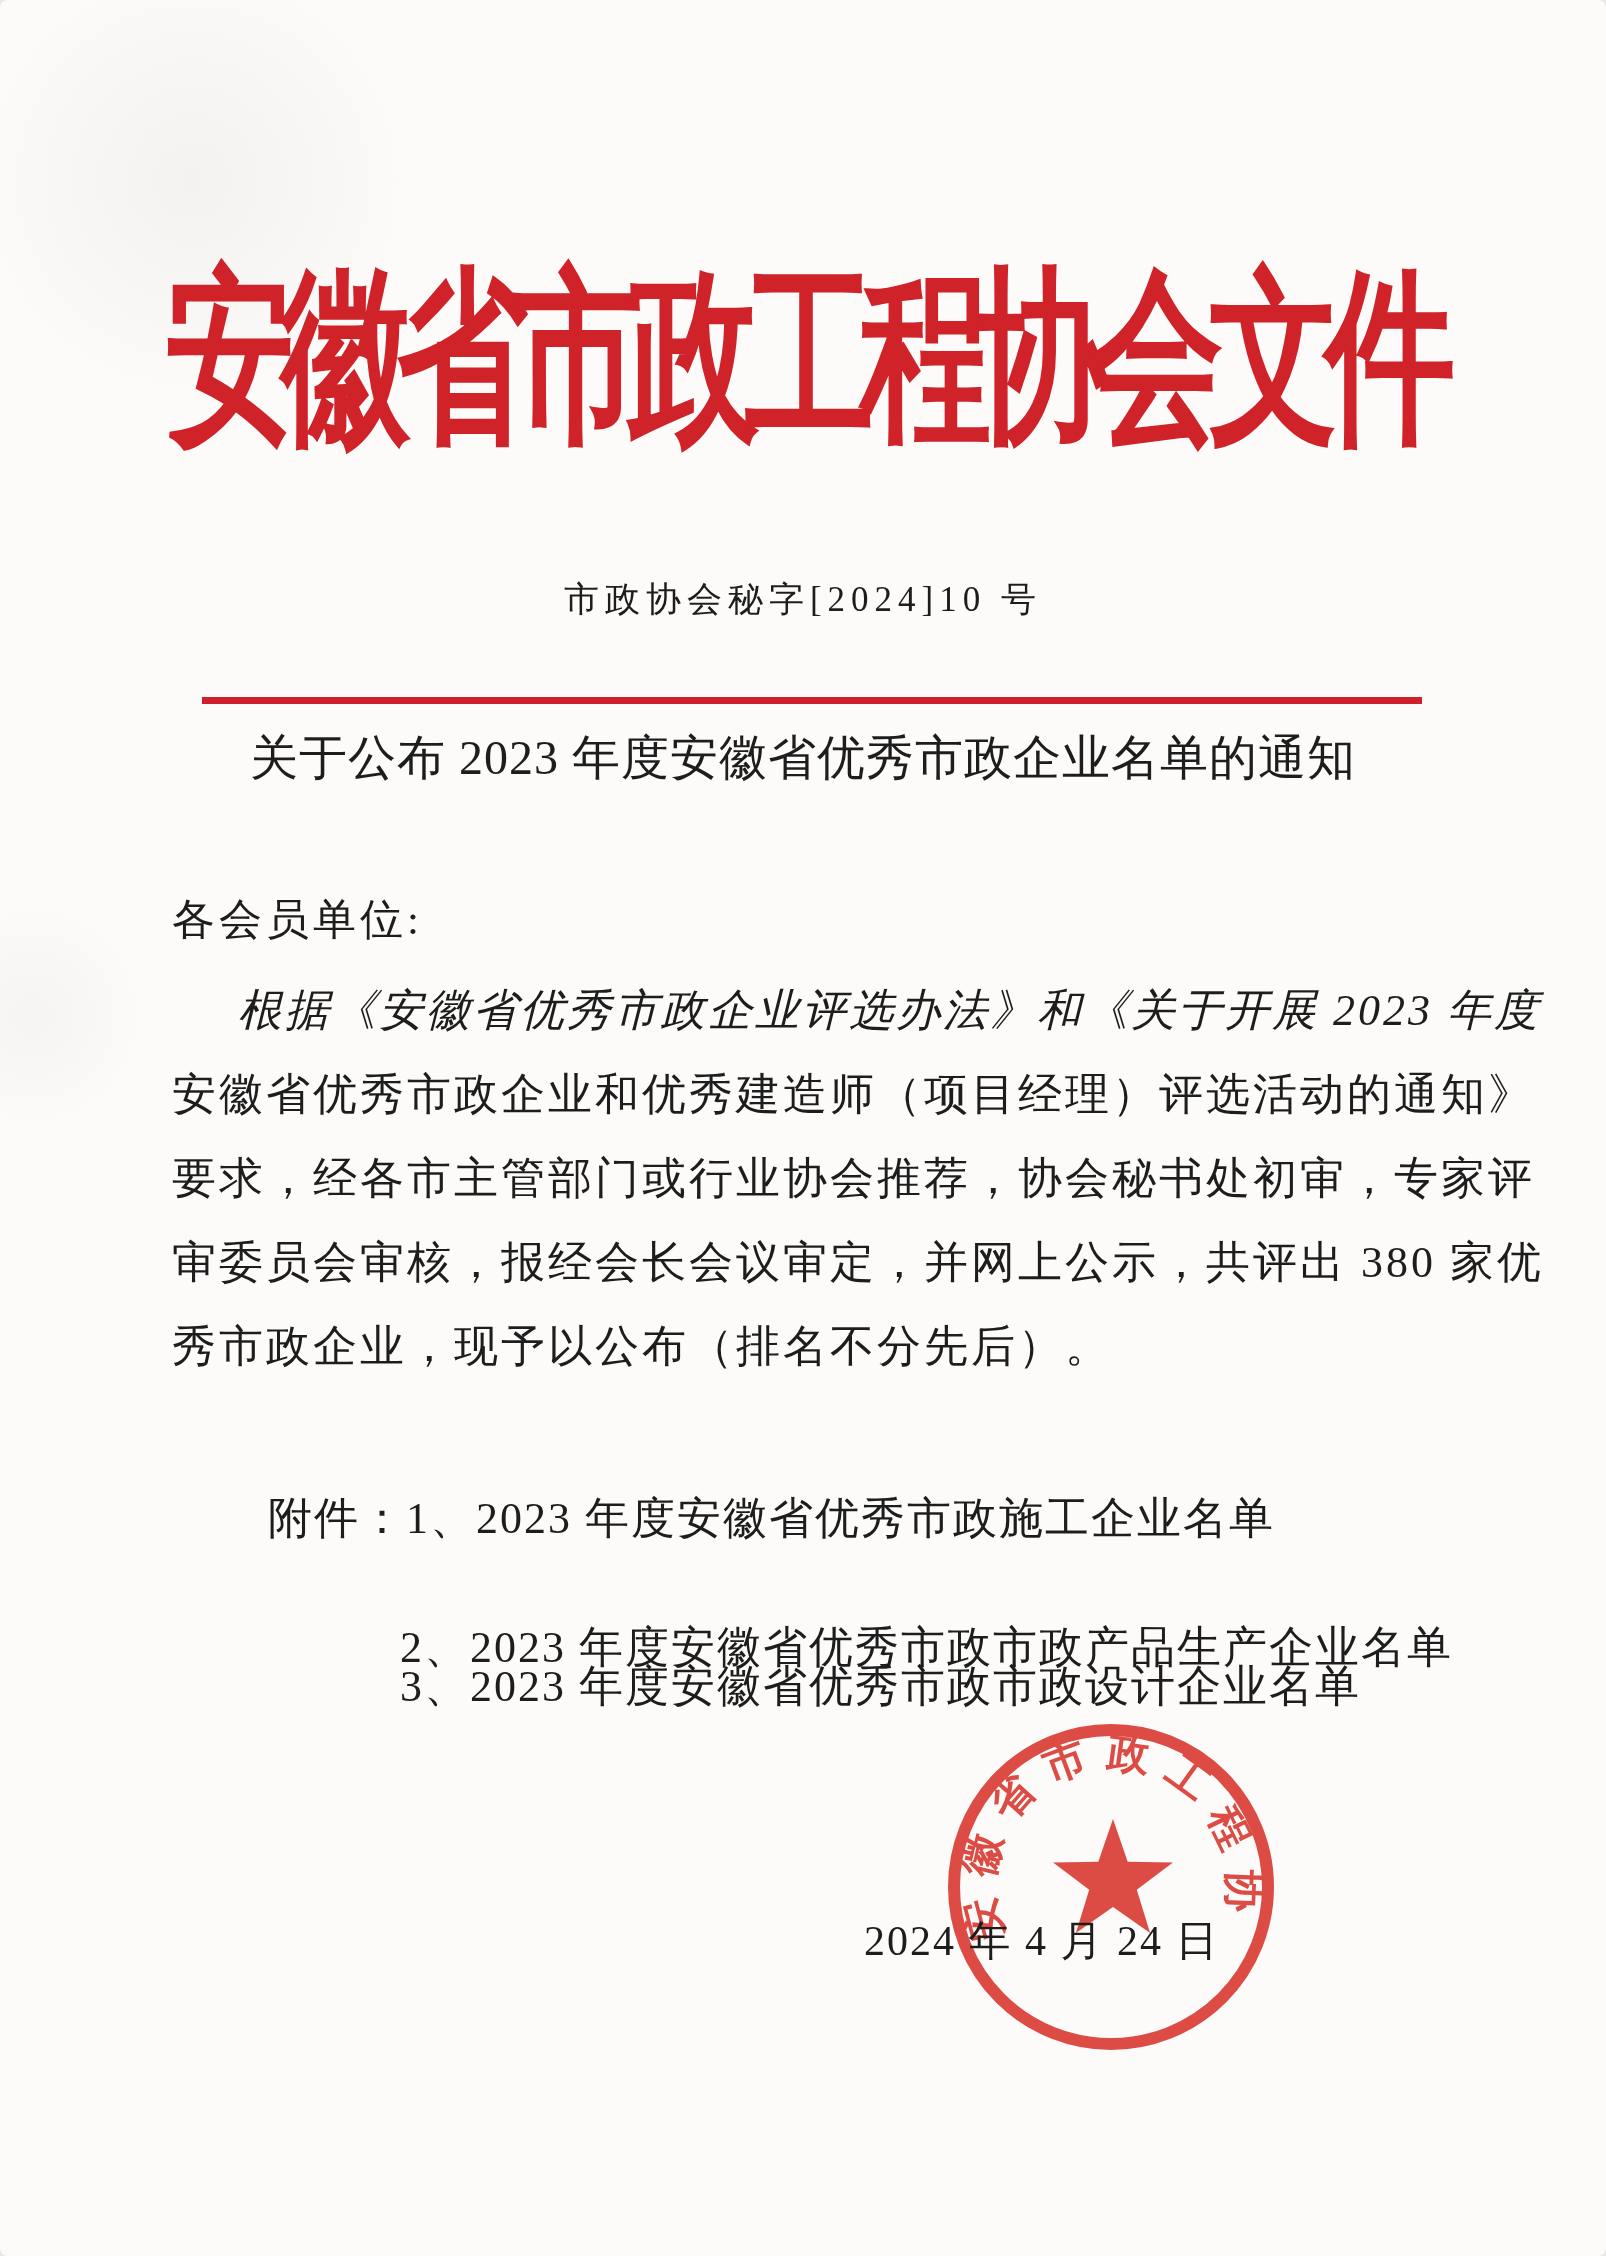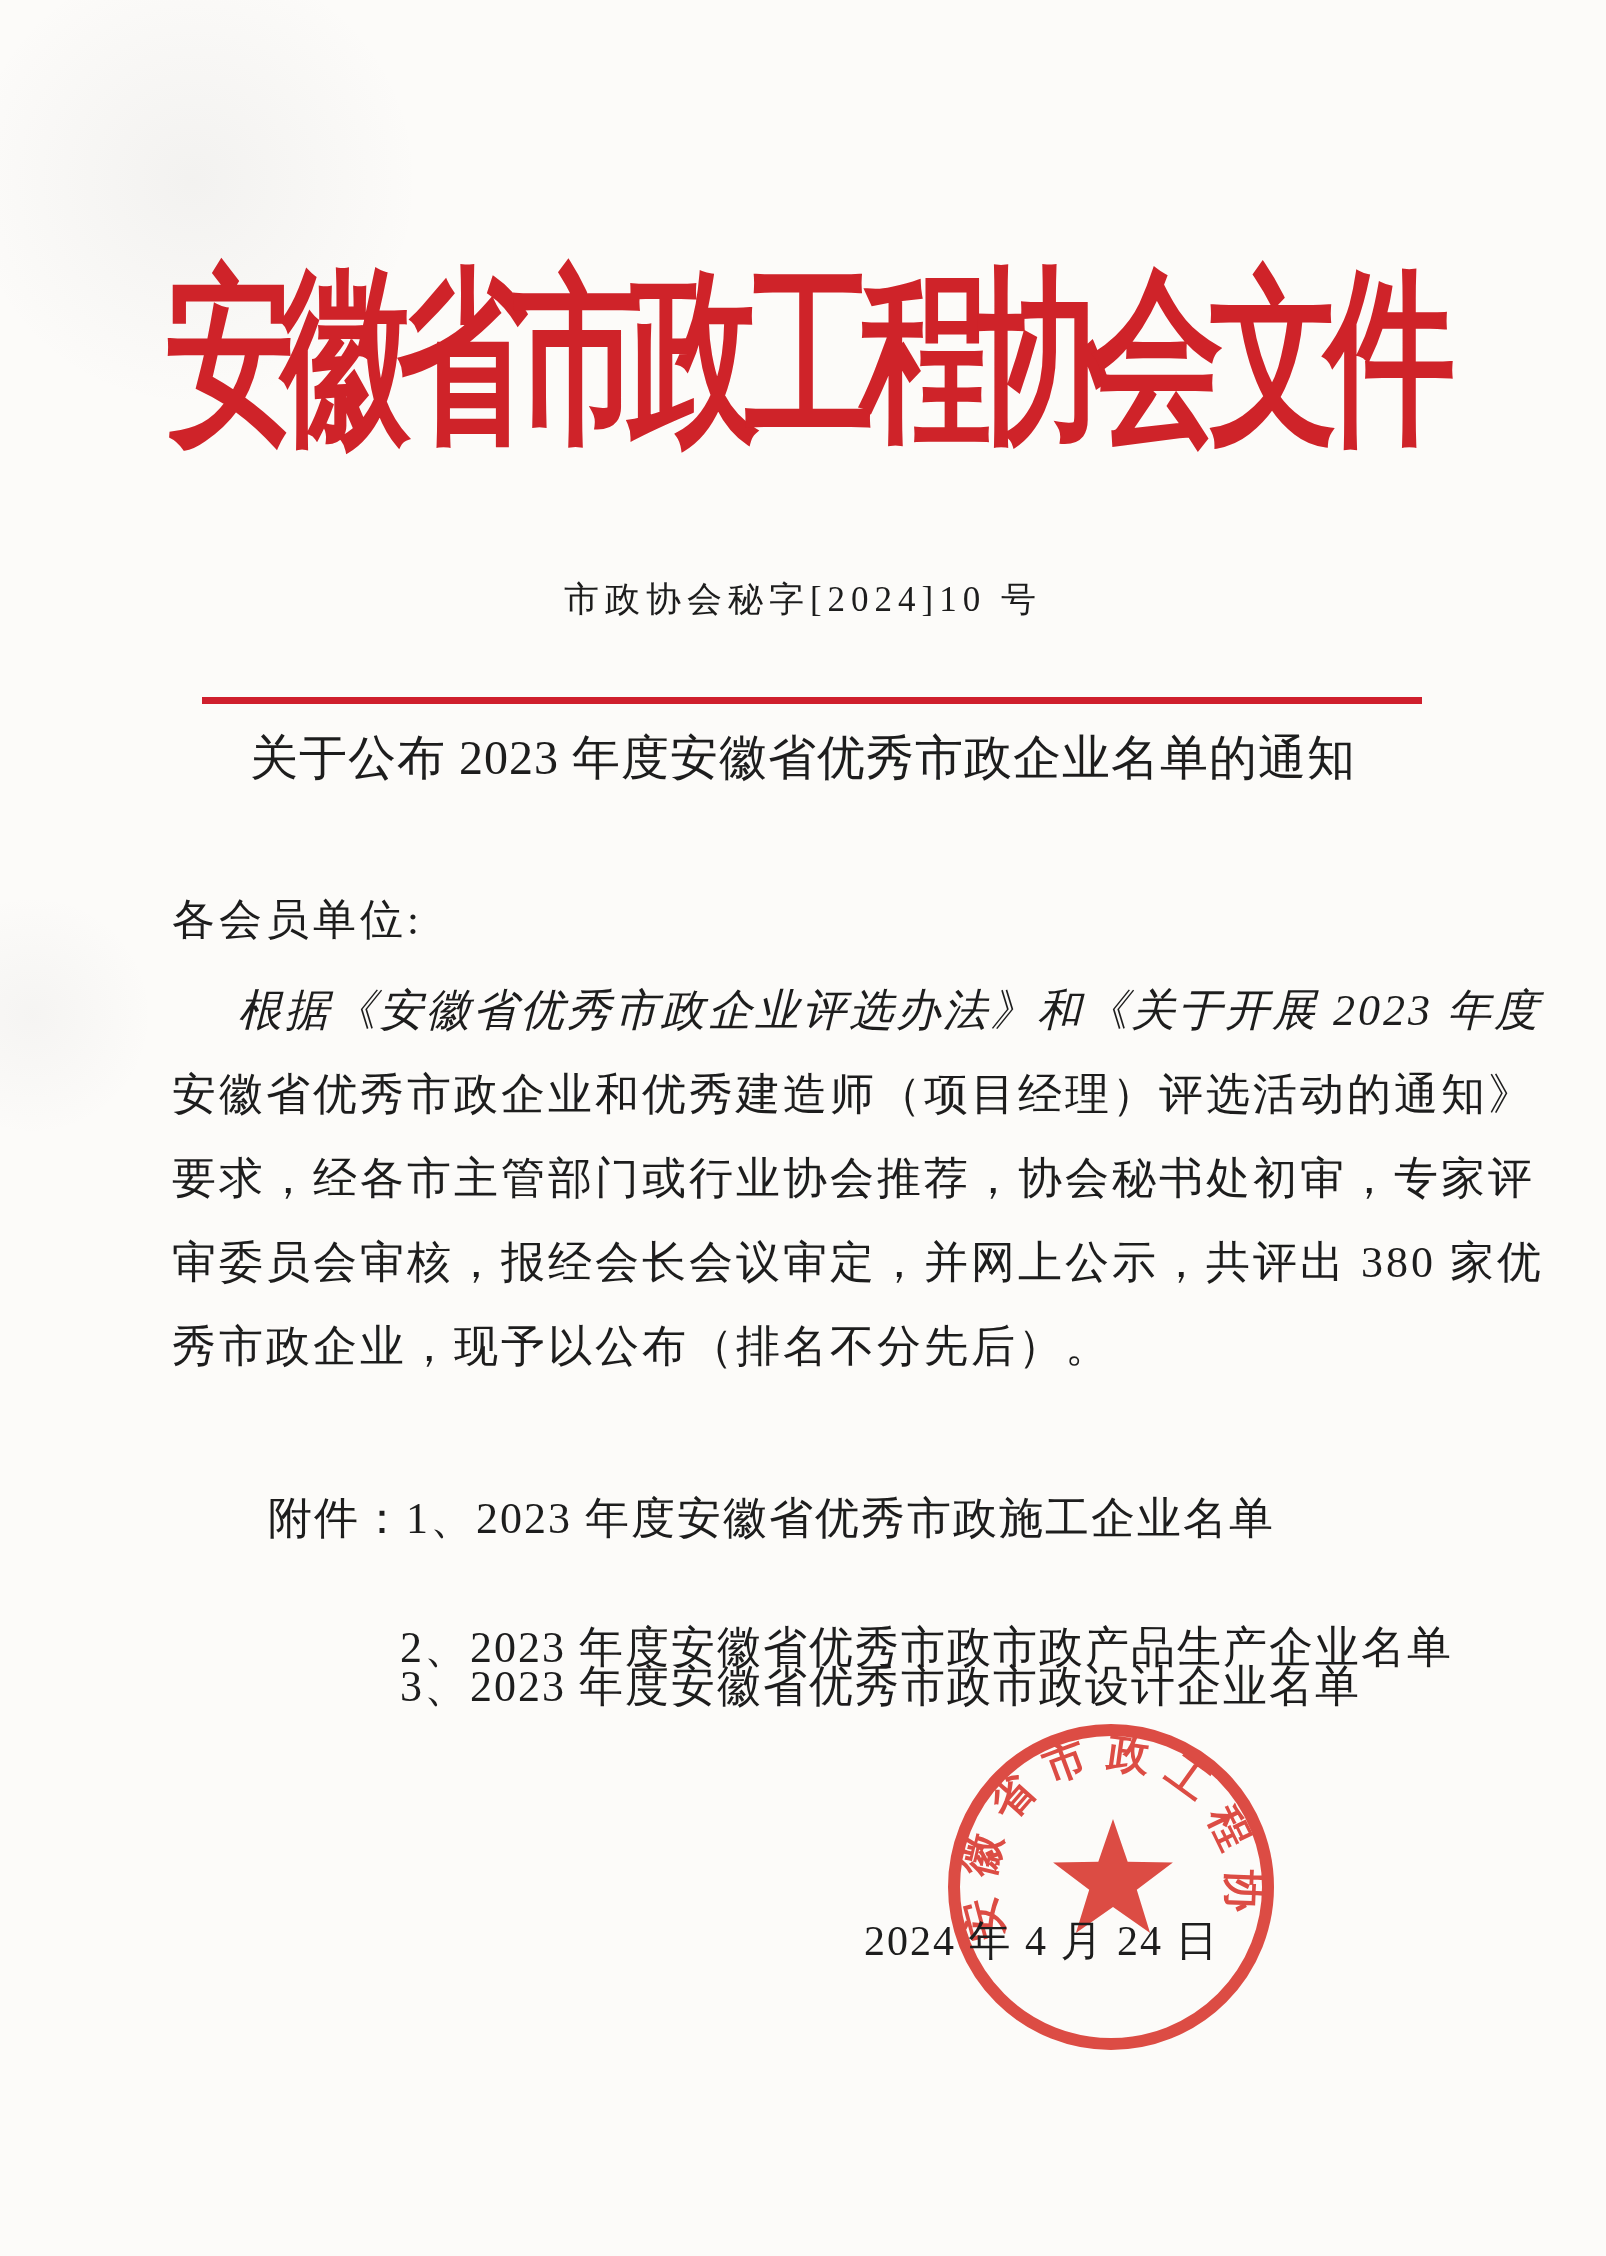--- a/index.html
+++ b/index.html
@@ -14,20 +14,21 @@
     position:relative;
     width:1606px;height:2256px;
     margin:0 auto;
     background:var(--paper);
     background-image:
       radial-gradient(circle at 12% 8%, rgba(120,120,120,0.07), rgba(120,120,120,0) 9%),
       radial-gradient(circle at 2% 45%, rgba(120,120,120,0.05), rgba(120,120,120,0) 6%);
     overflow:hidden;
     font-family:"Liberation Serif","DejaVu Serif",serif;
     color:var(--ink);
+    border-radius:8px;
   }
   .letterhead{
     position:absolute;top:293px;left:0;width:100%;
     text-align:center;
     font-size:130px;line-height:130px;
     font-weight:bold;
     letter-spacing:-14px;
     color:var(--title-red);
     transform:scaleY(1.45);
     transform-origin:center center;

